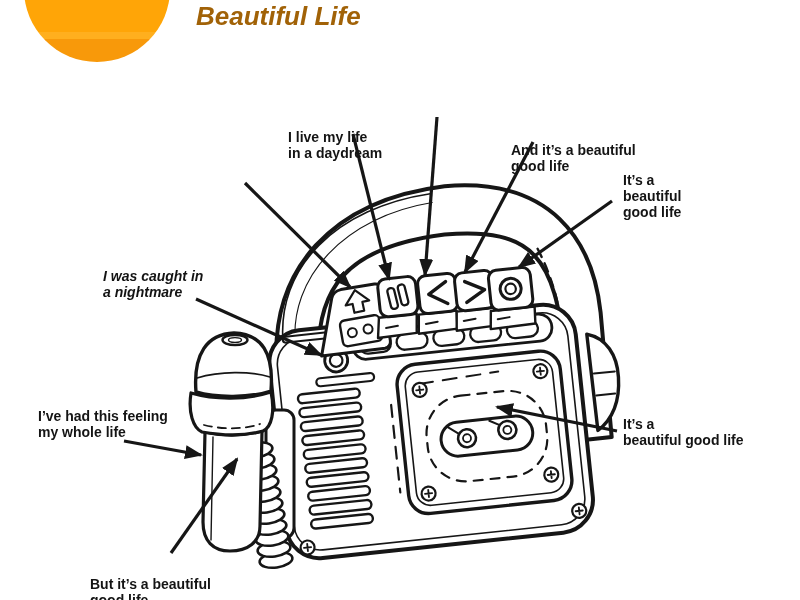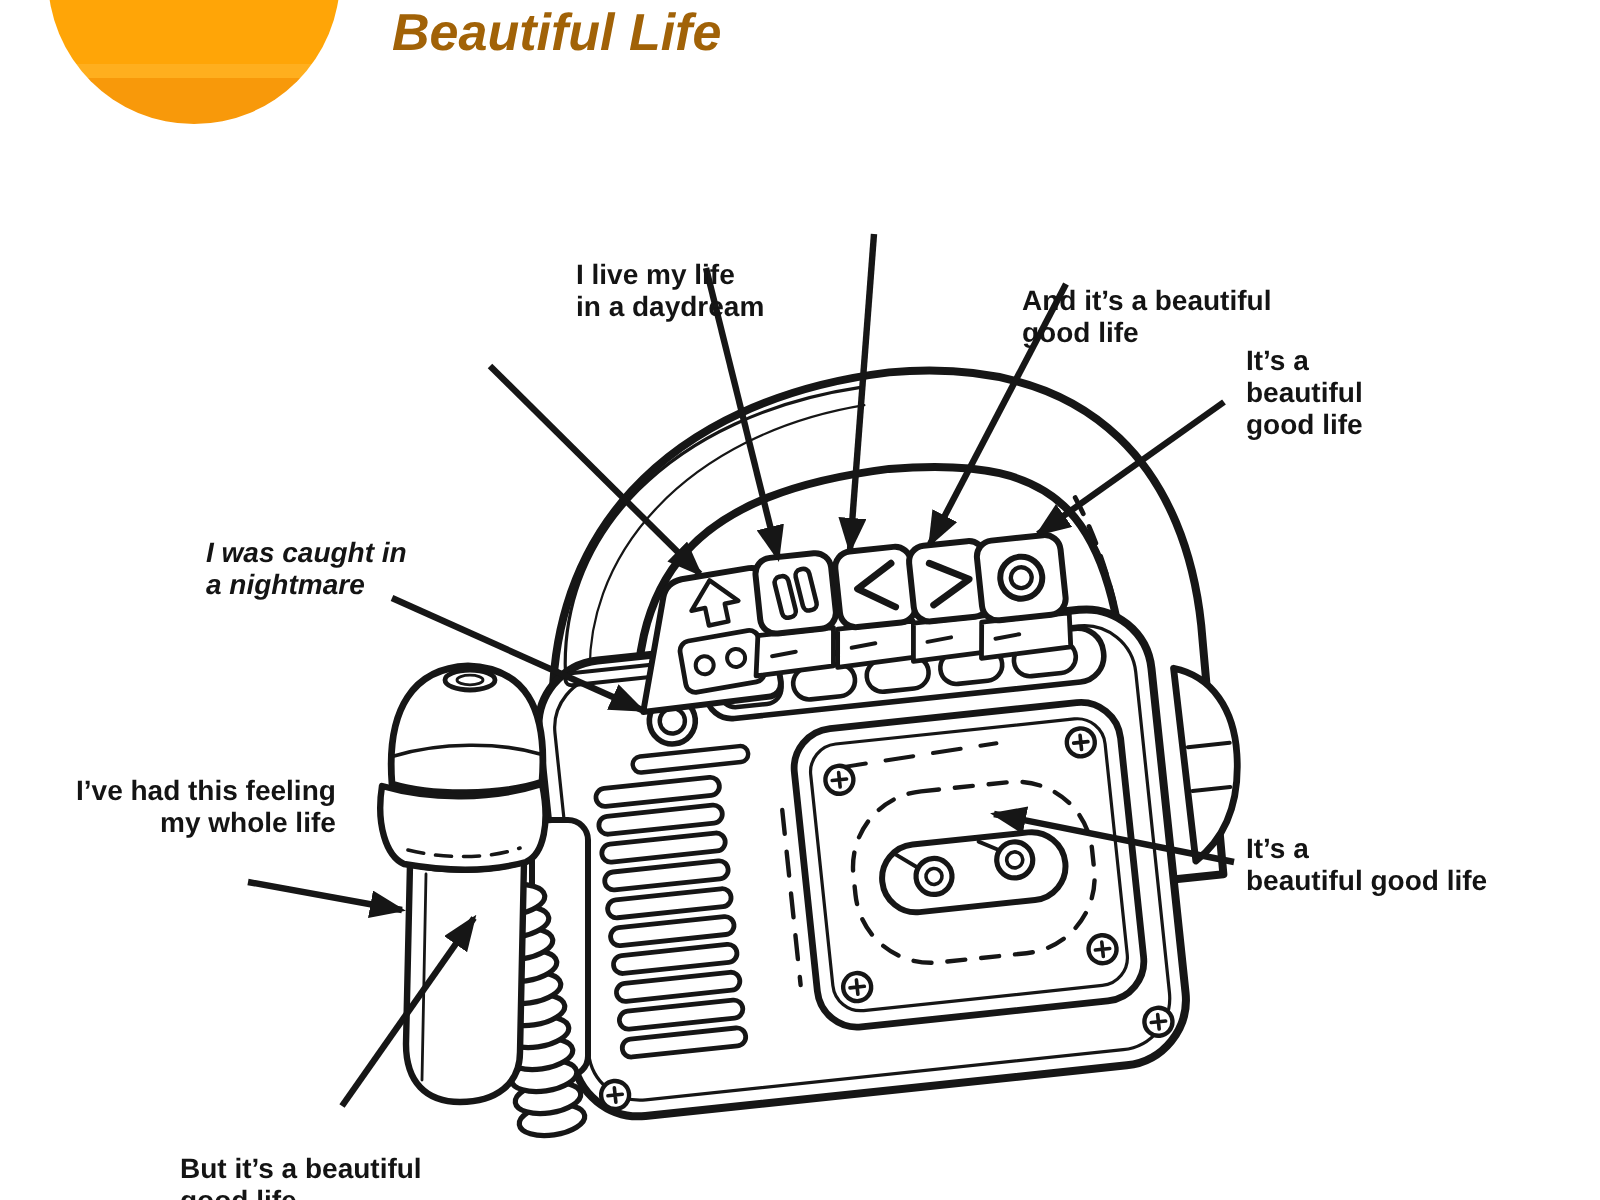--- a/index.html
+++ b/index.html
@@ -9,21 +9,21 @@
   .title{position:absolute;left:196px;top:0px;font:italic 700 26px/32px "Liberation Sans",sans-serif;
          color:#a16207;letter-spacing:0px;}
   .ann{position:absolute;font:700 14px/16px "Liberation Sans",sans-serif;color:#141414;
        white-space:pre-line;}
   .a-breathing{left:158px;top:150px;}
   .a-daydream{left:288px;top:100px;margin-top:29px;}
   .a-colours{left:403px;top:80px;}
   .a-andlife{left:511px;top:110px;margin-top:32px;}
   .a-record{left:623px;top:172px;}
   .a-nightmare{left:103px;top:268px;font-style:italic;}
-  .a-feeling{left:38px;top:387px;text-align:right;}
+  .a-feeling{left:38px;top:408px;}
   .a-butlife{left:90px;top:563px;margin-top:13px;}
   .a-cassette{left:623px;top:416px;}
 </style>
 </head>
 <body>
 
 <div id="stage">
 
   <svg id="art" width="800" height="600" viewBox="0 0 800 600">
     <defs>

